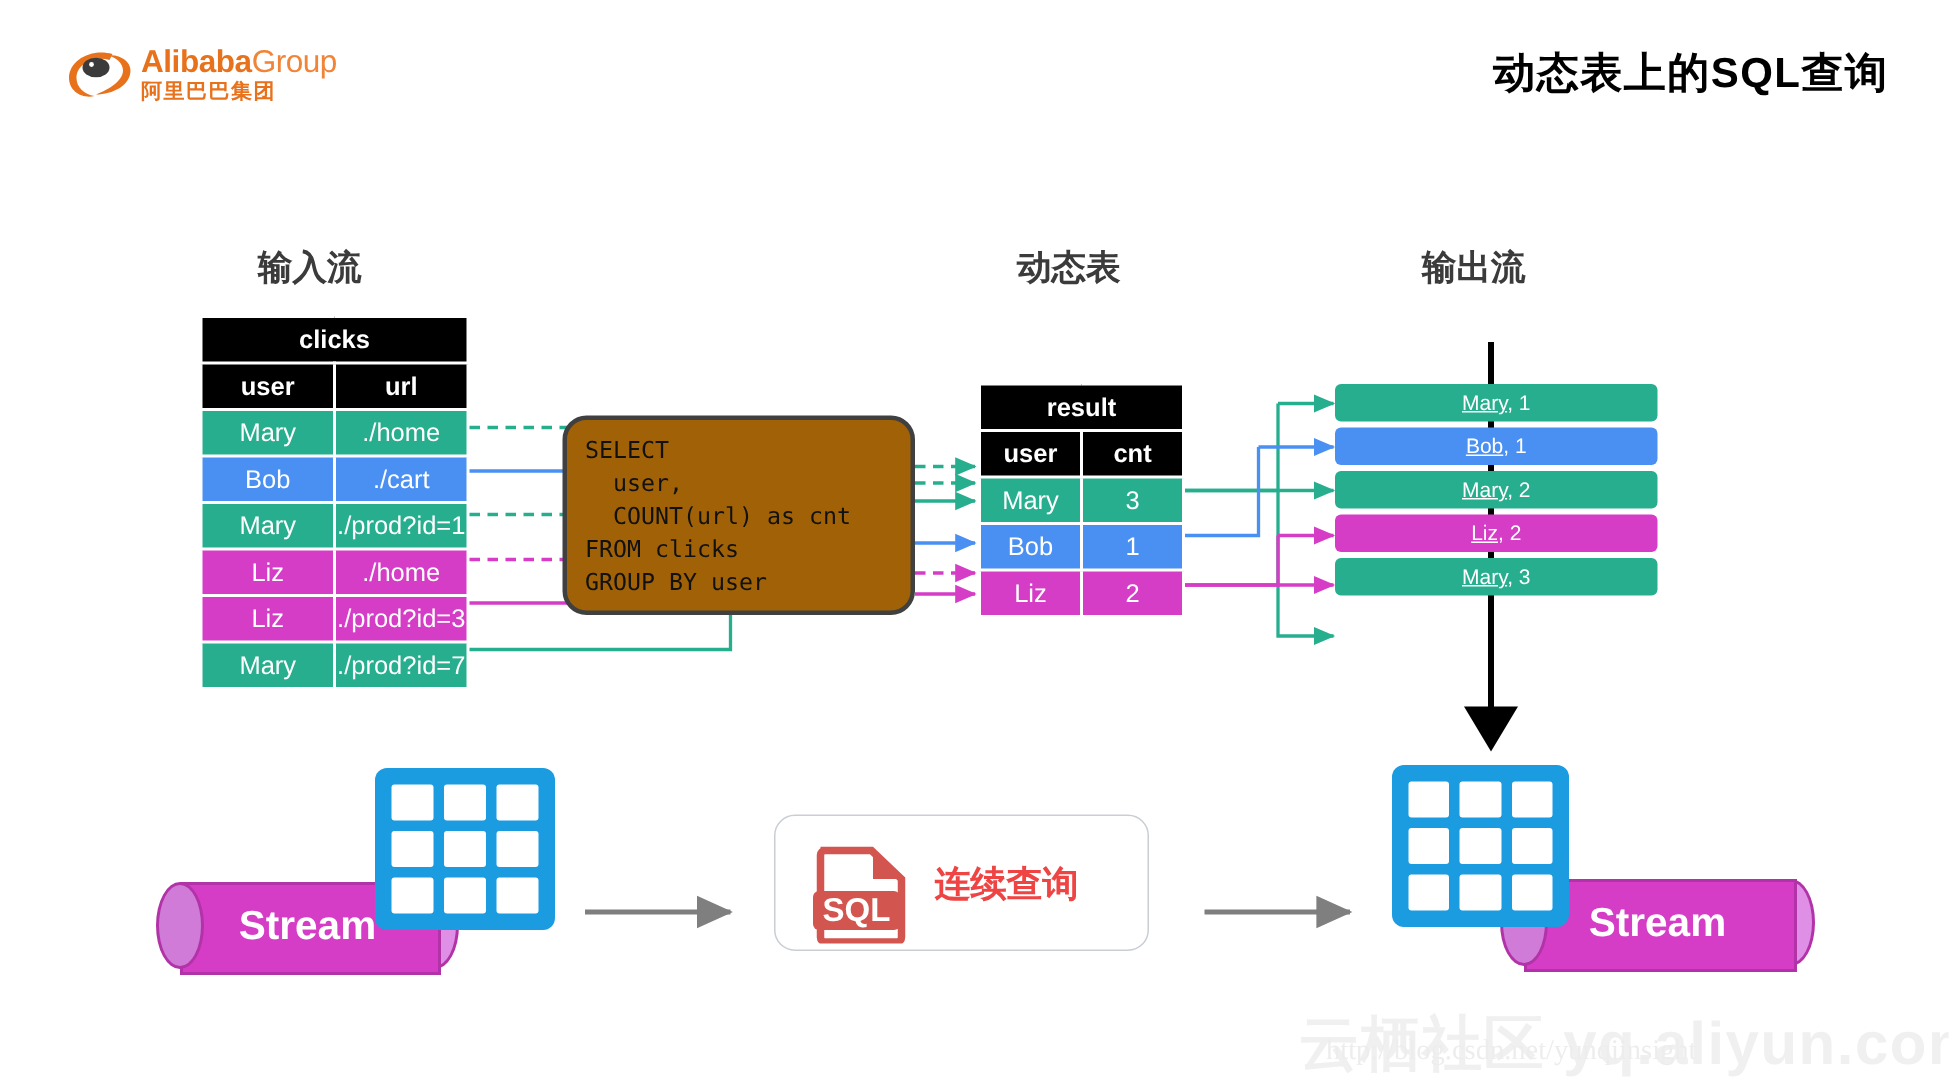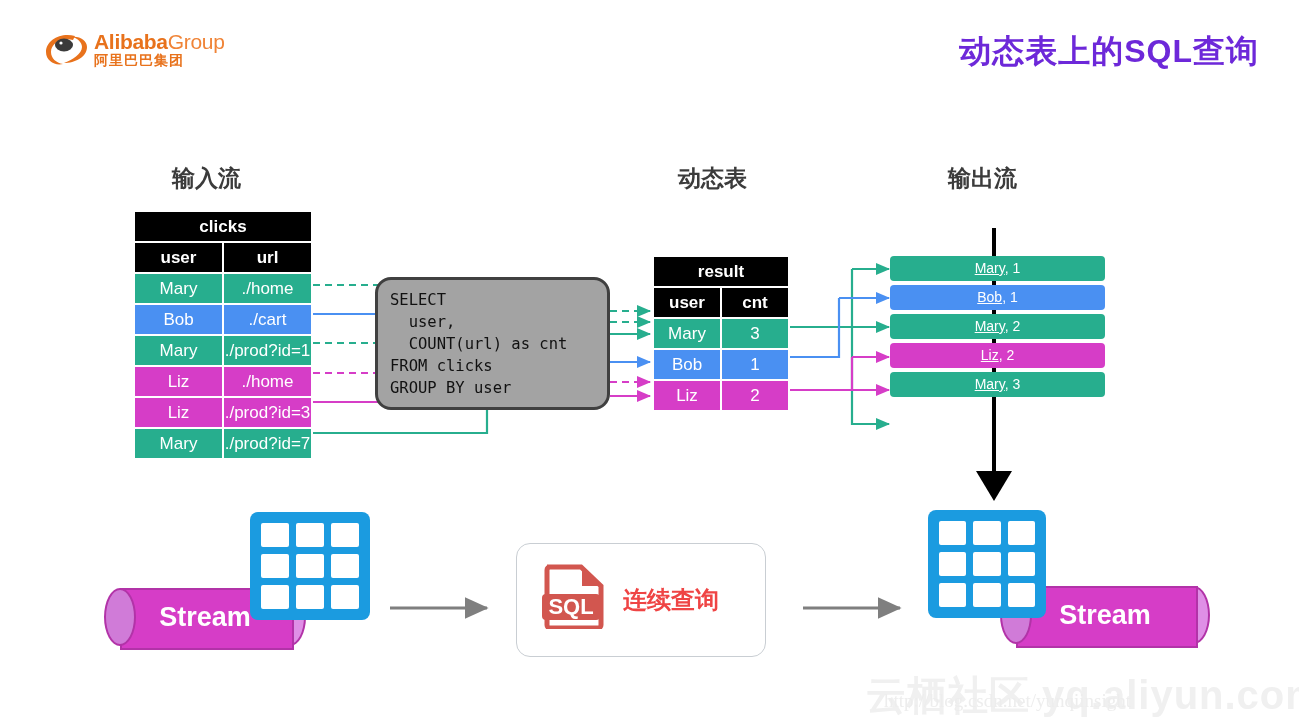--- a/index.html
+++ b/index.html
@@ -12,21 +12,21 @@
 
   
   #logo{position:absolute;left:44px;top:28px;width:220px;height:44px;}
   #logo .cn{position:absolute;left:50px;top:24px;font-size:14px;font-weight:bold;color:#E8721C;letter-spacing:1px;}
   #logo .en{position:absolute;left:50px;top:2px;font-size:21px;font-weight:bold;color:#E8721C;letter-spacing:-0.3px;}
   #logo .en .grey{color:#F08437;font-weight:normal;}
   #logo svg{position:absolute;left:0;top:4px;}
 
   #page-title{
     position:absolute;right:40px;top:30px;
-    font-size:32px;font-weight:bold;color:#6d28d9;letter-spacing:1px;
+    font-size:28px;font-weight:bold;color:#000000;letter-spacing:1px;
     white-space:nowrap;
   }
 
   
   .sec-head{position:absolute;font-size:23px;font-weight:bold;color:#3b3b3b;white-space:nowrap;}
   #head-input{left:172px;top:163px;}
   #head-table{left:678px;top:163px;}
   #head-output{left:948px;top:163px;}
 
   
@@ -51,21 +51,21 @@
   #out-rows{position:absolute;left:890px;top:256px;width:215px;}
   .out-row{
     height:25px;line-height:25px;margin-bottom:4px;border-radius:4px;
     text-align:center;color:#fff;font-size:14px;position:relative;z-index:3;
   }
   .out-row u{text-decoration:underline;}
 
   
   #sql-box{
     position:absolute;left:375px;top:277px;width:235px;height:133px;
-    background:#a3a3a3;border:3px solid #404040;border-radius:16px;
+    background:#a16207;border:3px solid #404040;border-radius:16px;
     box-sizing:border-box;z-index:4;
   }
   #sql-box pre{
     margin:0;padding:9px 0 0 12px;
     font-family:"DejaVu Sans Mono","Liberation Mono",monospace;
     font-size:15.5px;line-height:1.42;color:#111;white-space:pre;
   }
 
   
   #wires{position:absolute;left:0;top:0;width:1299px;height:724px;z-index:2;pointer-events:none;}
@@ -86,21 +86,21 @@
   #stream-right{left:1016px;top:586px;width:178px;height:58px;}
 
   .grid-icon{position:absolute;background:#1B9BE0;border-radius:8px;}
   .grid-icon .cells{position:absolute;inset:11px;display:grid;
     grid-template-columns:repeat(3,1fr);grid-template-rows:repeat(3,1fr);gap:7px;}
   .grid-icon .cells i{background:#fff;border-radius:2px;display:block;}
   #grid-left{left:250px;top:512px;width:120px;height:108px;z-index:4;}
   #grid-right{left:928px;top:510px;width:118px;height:108px;z-index:4;}
 
   #query-box{
-    position:absolute;left:516px;top:543px;width:250px;height:114px;
+    position:absolute;left:516px;top:543px;width:250px;height:91px;
     background:#fff;border:1.6px solid #C9CED3;border-radius:14px;box-sizing:border-box;
     display:flex;align-items:center;
   }
   #sql-file-icon{position:absolute;left:24px;top:19px;width:66px;height:66px;}
   #query-label{position:absolute;left:106px;top:0;height:100%;display:flex;align-items:center;
     font-size:24px;font-weight:bold;color:#ef4444;}
 
   
   #wm1{position:absolute;left:866px;top:668px;font-size:40px;color:#F0F0F0;
     white-space:nowrap;font-weight:bold;letter-spacing:1px;}

